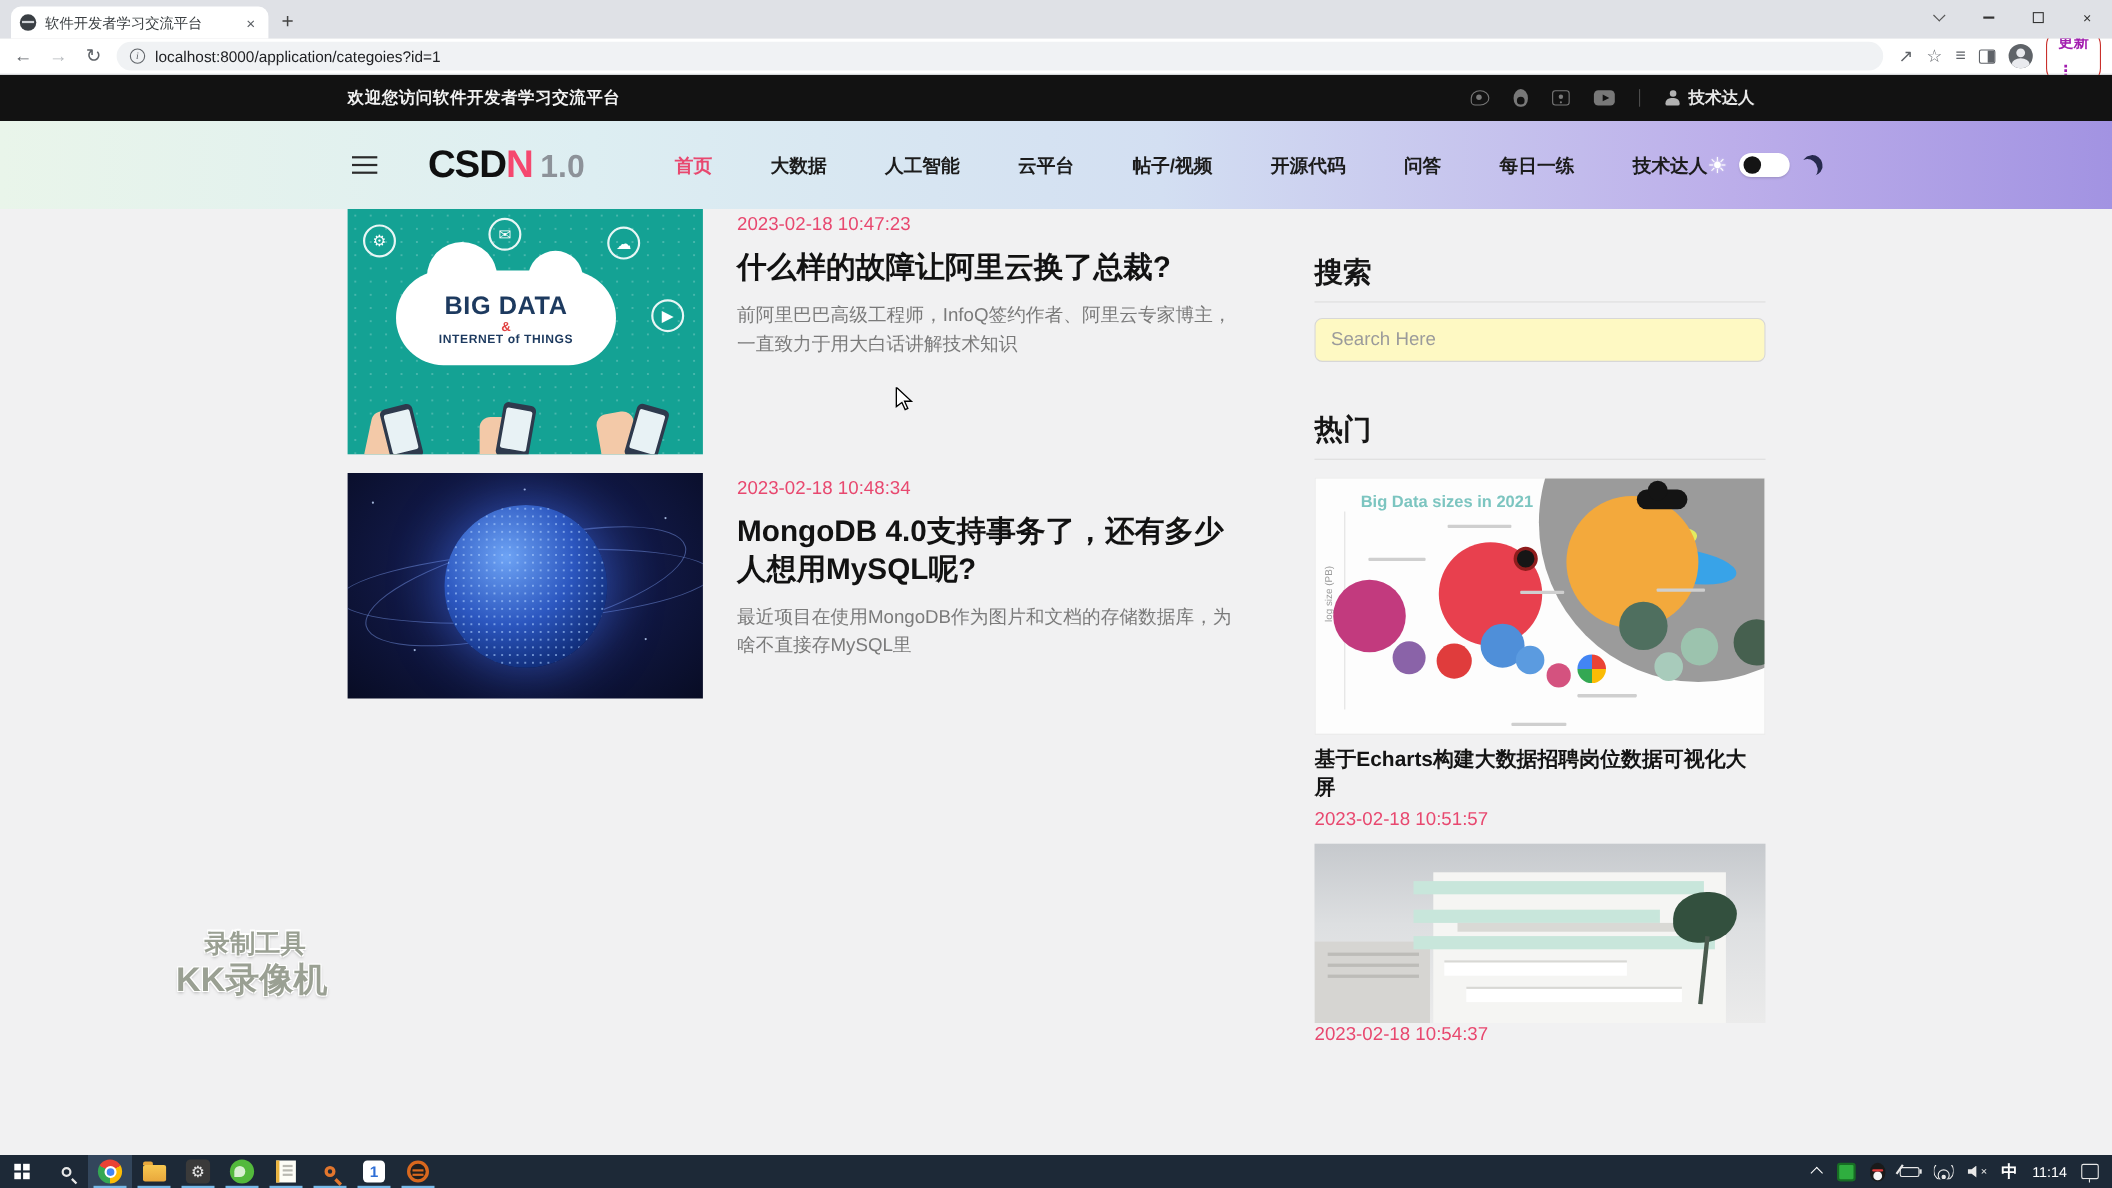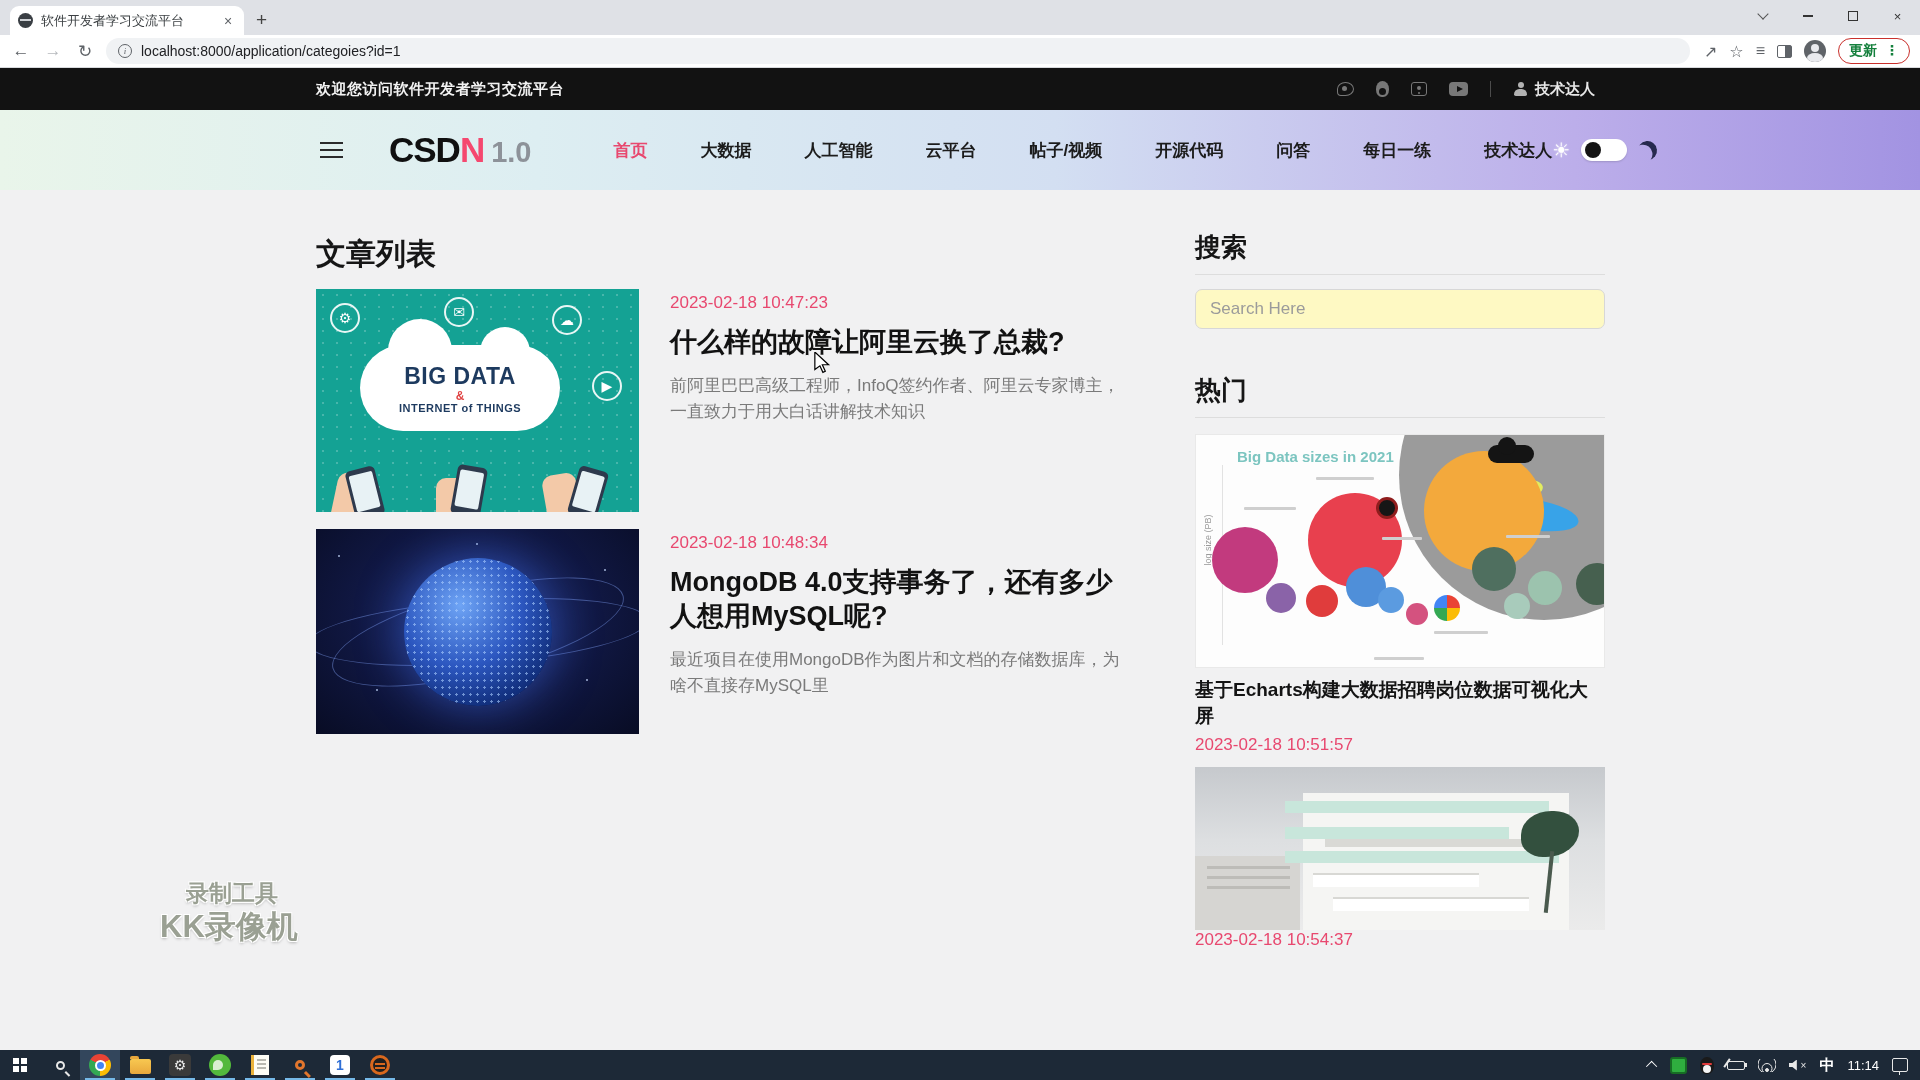--- a/index.html
+++ b/index.html
@@ -29,22 +29,22 @@
   .info-circle { width:14px; height:14px; border:1.4px solid #5f6368; border-radius:50%; color:#5f6368;
                  font-size:9px; font-style:italic; font-family:"Liberation Serif",serif; display:flex; align-items:center; justify-content:center; }
   .url-text { font-size:14px; color:#202124; }
   .tb-right { display:flex; align-items:center; gap:12px; margin-left:4px; }
   .tb-icon { font-size:16px; color:#5f6368; }
   .sidepanel-ic { width:15px; height:13px; border:1.5px solid #5f6368; border-radius:2px; position:relative; }
   .sidepanel-ic::after { content:""; position:absolute; right:0; top:0; bottom:0; width:6px; background:#5f6368; }
   .avatar-ic { width:22px; height:22px; border-radius:50%; background:#5f6368; position:relative; overflow:hidden; }
   .avatar-ic::before { content:""; position:absolute; left:7px; top:4px; width:8px; height:8px; border-radius:50%; background:#e9eaee; }
   .avatar-ic::after { content:""; position:absolute; left:3px; top:13px; width:16px; height:10px; border-radius:50%; background:#e9eaee; }
-  .update-pill { display:flex; gap:8px; border:1.5px solid #c9302c; color:#15803d;
-                 border-radius:15px; padding:3px 10px; font-size:14px; font-weight:bold; }
+  .update-pill { display:flex; gap:8px; border:1.5px solid #c9302c; color:#a21caf;
+                 border-radius:15px; padding:3px 10px; font-size:14px; font-weight:bold;flex-direction:column; }
 
   
   .page { position:absolute; top:68px; left:0; right:0; bottom:30px; background:#f1f1f2; overflow:hidden; }
 
   .site-topbar { height:42px; background:#121212; display:flex; align-items:center; }
   .welcome { margin-left:316px; color:#f2f2f2; font-size:15px; font-weight:bold; letter-spacing:.5px; }
   .topbar-right { margin-left:auto; margin-right:325px; display:flex; align-items:center; gap:22px; }
   .sm-ic { position:relative; opacity:.75; }
   .weibo-ic { width:17px; height:14px; border:1.7px solid #9a9a9a; border-radius:50% 50% 50% 4px; }
   .weibo-ic::after { content:""; position:absolute; left:4px; top:3px; width:5px; height:5px; border-radius:50%; background:#9a9a9a; }
@@ -147,21 +147,21 @@
   .bld-left { position:absolute; left:0; bottom:0; width:105px; height:74px; background:#d6d5d2; }
   .bld-left::after { content:""; position:absolute; left:12px; top:10px; right:10px; height:3px; background:#bdbcb8; box-shadow:0 10px 0 #bdbcb8, 0 20px 0 #bdbcb8; }
   .bld-main { position:absolute; left:108px; right:36px; top:26px; bottom:0; background:#f5f5f3; }
   .bld-slab { position:absolute; left:-18px; height:12px; background:#c8e6db; }
   .bld-balcony { position:absolute; background:#ffffff; border-top:2px solid #d8d8d4; }
   .bld-shadow { position:absolute; left:130px; right:60px; top:72px; height:8px; background:#d9d9d5; }
   .palm { position:absolute; right:26px; top:44px; width:58px; height:46px; background:#33503e; border-radius:55% 45% 60% 40%; }
   .palm::after { content:""; position:absolute; left:26px; top:40px; width:4px; height:62px; background:#4a5a4e; transform:rotate(6deg); }
 
   
-  .watermark { position:absolute; left:160px; top:812px; color:#9aa093; line-height:1.2;
+  .watermark { position:absolute; left:160px; top:776px; color:#9aa093; line-height:1.2;
     text-shadow:-1px -1px 0 #fff,1px -1px 0 #fff,-1px 1px 0 #fff,1px 1px 0 #fff,0 2px 3px rgba(0,0,0,.25); }
   .wm1 { font-size:23px; font-weight:800; margin-left:26px; }
   .wm2 { font-size:31px; font-weight:800; }
 
   
   .taskbar { position:absolute; bottom:0; left:0; width:100%; height:30px; background:#1d2937; display:flex; align-items:center; z-index:10; }
   .tb-slot { width:40px; height:30px; display:flex; align-items:center; justify-content:center; position:relative; }
   .tb-slot.running::after { content:""; position:absolute; bottom:0; left:5px; right:5px; height:2px; background:#76b9e8; }
   .tb-slot.active-app { background:#33465c; }
   .win-logo { width:14px; height:14px; display:grid; grid-template-columns:6px 6px; grid-template-rows:6px 6px; gap:1.6px; }
@@ -299,21 +299,20 @@
         <span class="sun-glyph">☀</span>
         <span class="toggle-pill">
             <span class="toggle-knob"></span>
           </span>
         <span class="moon-glyph"></span>
       </div>
     </div>
 
     <div class="content">
       <div class="main-col">
-        <h1 class="list-title">文章列表</h1>
 
         <div class="article">
           <div class="thumb thumb1">
             <span class="mini-ic" style="left:14px; top:14px;">⚙</span>
             <span class="mini-ic" style="left:128px; top:8px;">✉</span>
             <span class="mini-ic" style="left:236px; top:16px;">☁</span>
             <span class="mini-ic" style="left:276px; top:82px;">▶</span>
             <div class="cloud">
               <span class="cloud-line1">BIG DATA</span>
               <span class="cloud-amp">&amp;</span>

